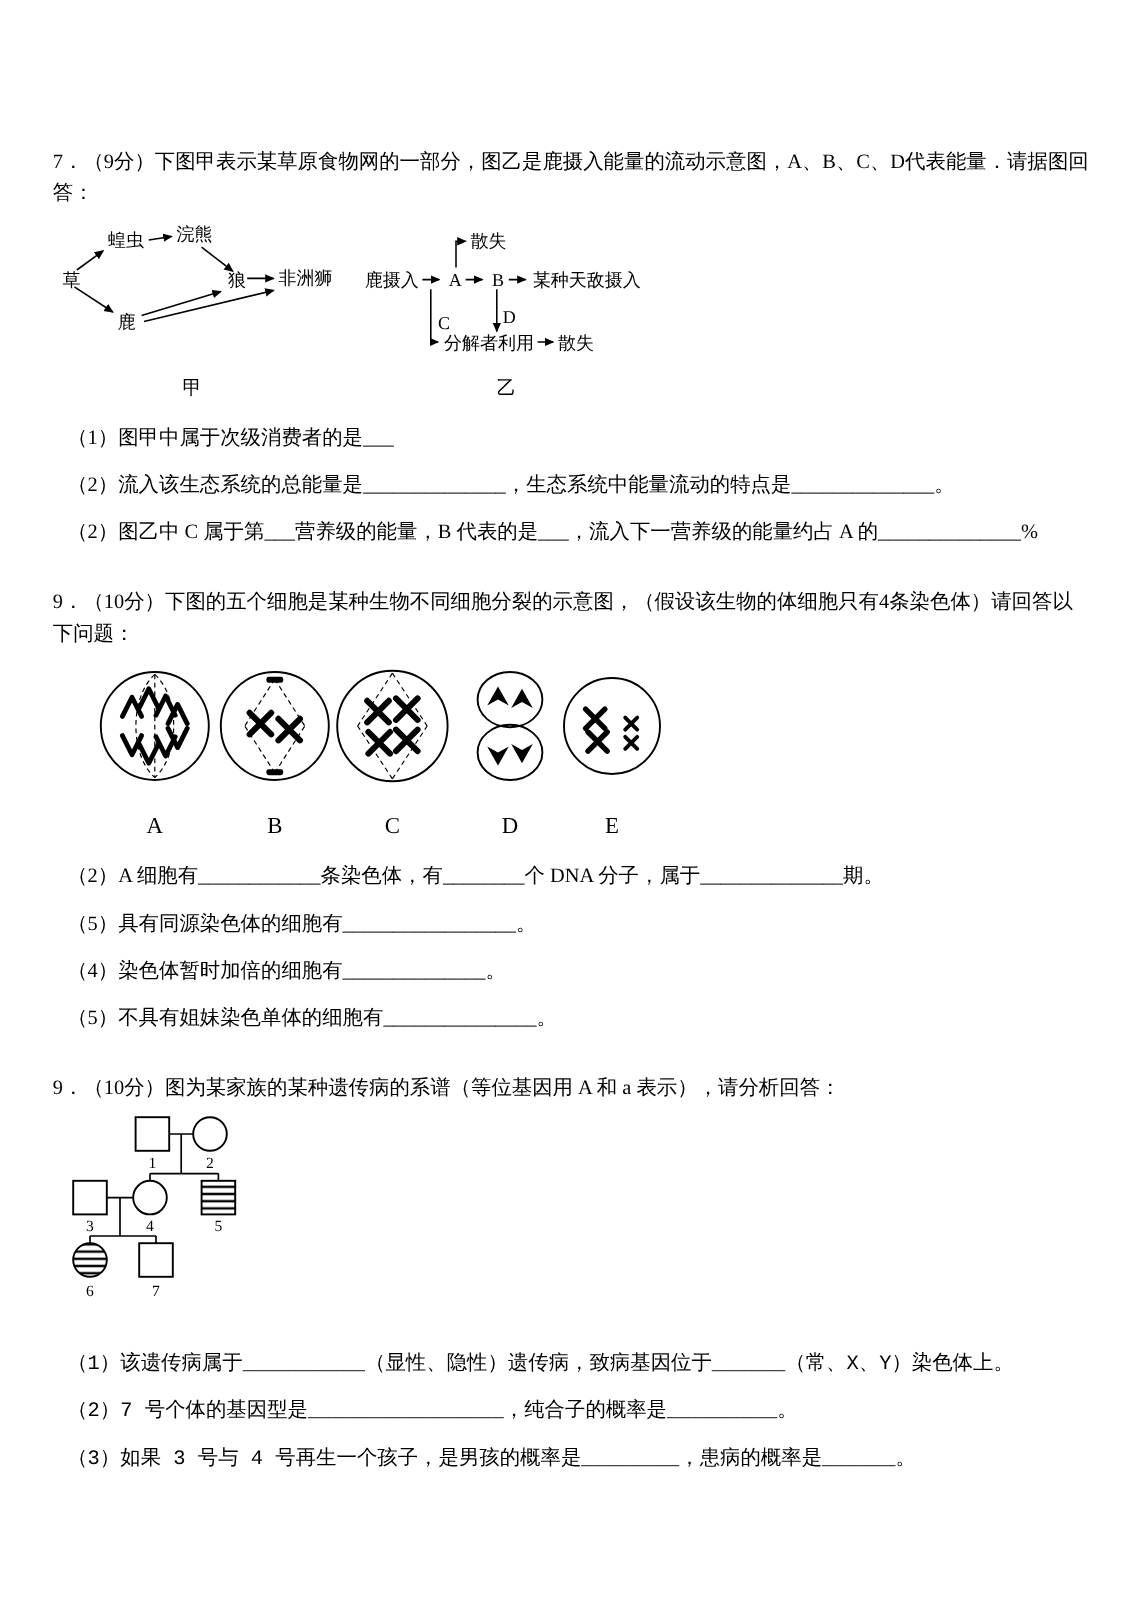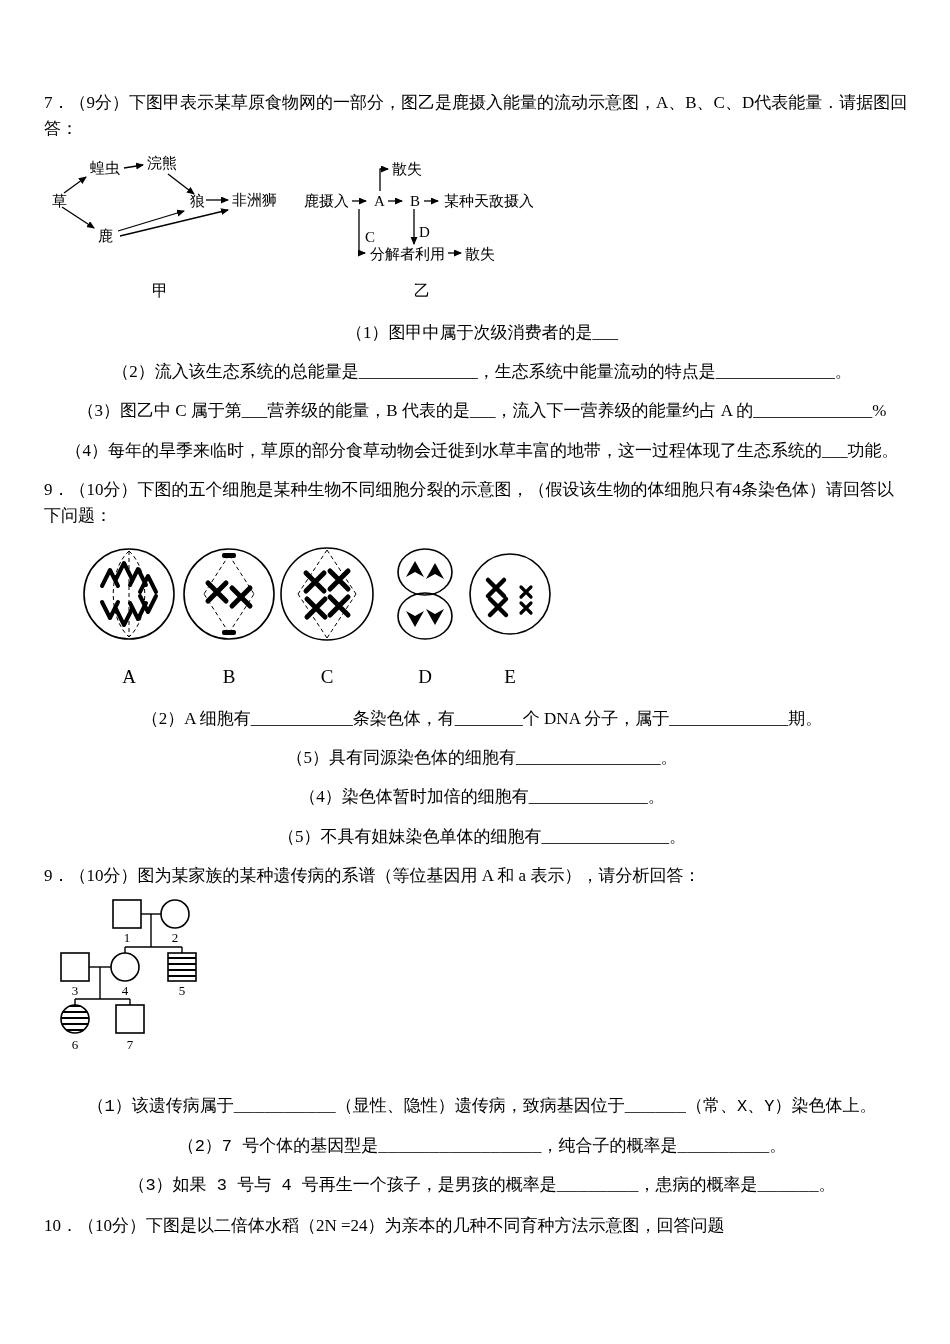--- a/index.html
+++ b/index.html
@@ -2,23 +2,23 @@
 <html><head>
 <meta charset="utf-8">
 <style>
   html,body{margin:0;padding:0;}
   body{
     width:950px;height:1344px;background:#ffffff;color:#000;
     font-family:"Liberation Serif","DejaVu Serif",serif;font-size:17px;
   }
   .page{padding:90px 42px 40px 44px;box-sizing:border-box;}
   .qhead{margin:0 0 6px 0;line-height:1.55;}
-  .items p{margin:13px 0;line-height:1.55;padding-left:12px;text-align:center;}
+  .items p{margin:13px 0;line-height:1.55;padding-left:12px;}
   .diagram{margin:4px 0 14px 0;}
-  .q{margin-bottom:8px;}
+  .q{margin-bottom:8px;margin-top:32px;}
   .q9-items{margin-top:34px;font-family:Liberation Mono, monospace;}
   svg text{font-family:"Liberation Serif","DejaVu Serif",serif;fill:#000;}
   .cells-row{margin:6px 0 2px 0;}
 </style>
 </head>
 <body>
 
 <div class="page">
 
   <div class="q">
@@ -69,22 +69,21 @@
         <text x="375" y="88" font-size="15">D</text>
         <text x="326" y="110" font-size="15">分解者利用</text>
         <text x="421" y="110" font-size="15">散失</text>
         <text x="370" y="147" font-size="16">乙</text>
       </svg>
     </div>
 
     <div class="items">
       <p>（1）图甲中属于次级消费者的是___</p>
       <p>（2）流入该生态系统的总能量是______________，生态系统中能量流动的特点是______________。</p>
-      <p>（3）图乙中 C 属于第___营养级的能量，B 代表的是___，流入下一营养级的能量约占 A 的______________%</p>
-      <p>（4）每年的旱季来临时，草原的部分食草动物会迁徙到水草丰富的地带，这一过程体现了生态系统的___功能。</p>
+      <p>（2）图乙中 C 属于第___营养级的能量，B 代表的是___，流入下一营养级的能量约占 A 的______________%</p>
     </div>
   </div>
 
   <div class="q">
     <p class="qhead">9．（10分）下图的五个细胞是某种生物不同细胞分裂的示意图，（假设该生物的体细胞只有4条染色体）请回答以下问题：</p>
 
     <div class="diagram cells-row">
       <svg width="530" height="152" viewBox="0 0 530 152">
 
         <g transform="translate(40,8)">
@@ -222,17 +221,14 @@
       </svg>
     </div>
 
     <div class="items q9-items">
       <p>（1）该遗传病属于__________（显性、隐性）遗传病，致病基因位于______（常、X、Y）染色体上。</p>
       <p>（2）7 号个体的基因型是________________，纯合子的概率是_________。</p>
       <p>（3）如果 3 号与 4 号再生一个孩子，是男孩的概率是________，患病的概率是______。</p>
     </div>
   </div>
 
-  <div class="q">
-    <p class="qhead">10．（10分）下图是以二倍体水稻（2N =24）为亲本的几种不同育种方法示意图，回答问题</p>
-  </div>
 
 </div>
 
 </body></html>

